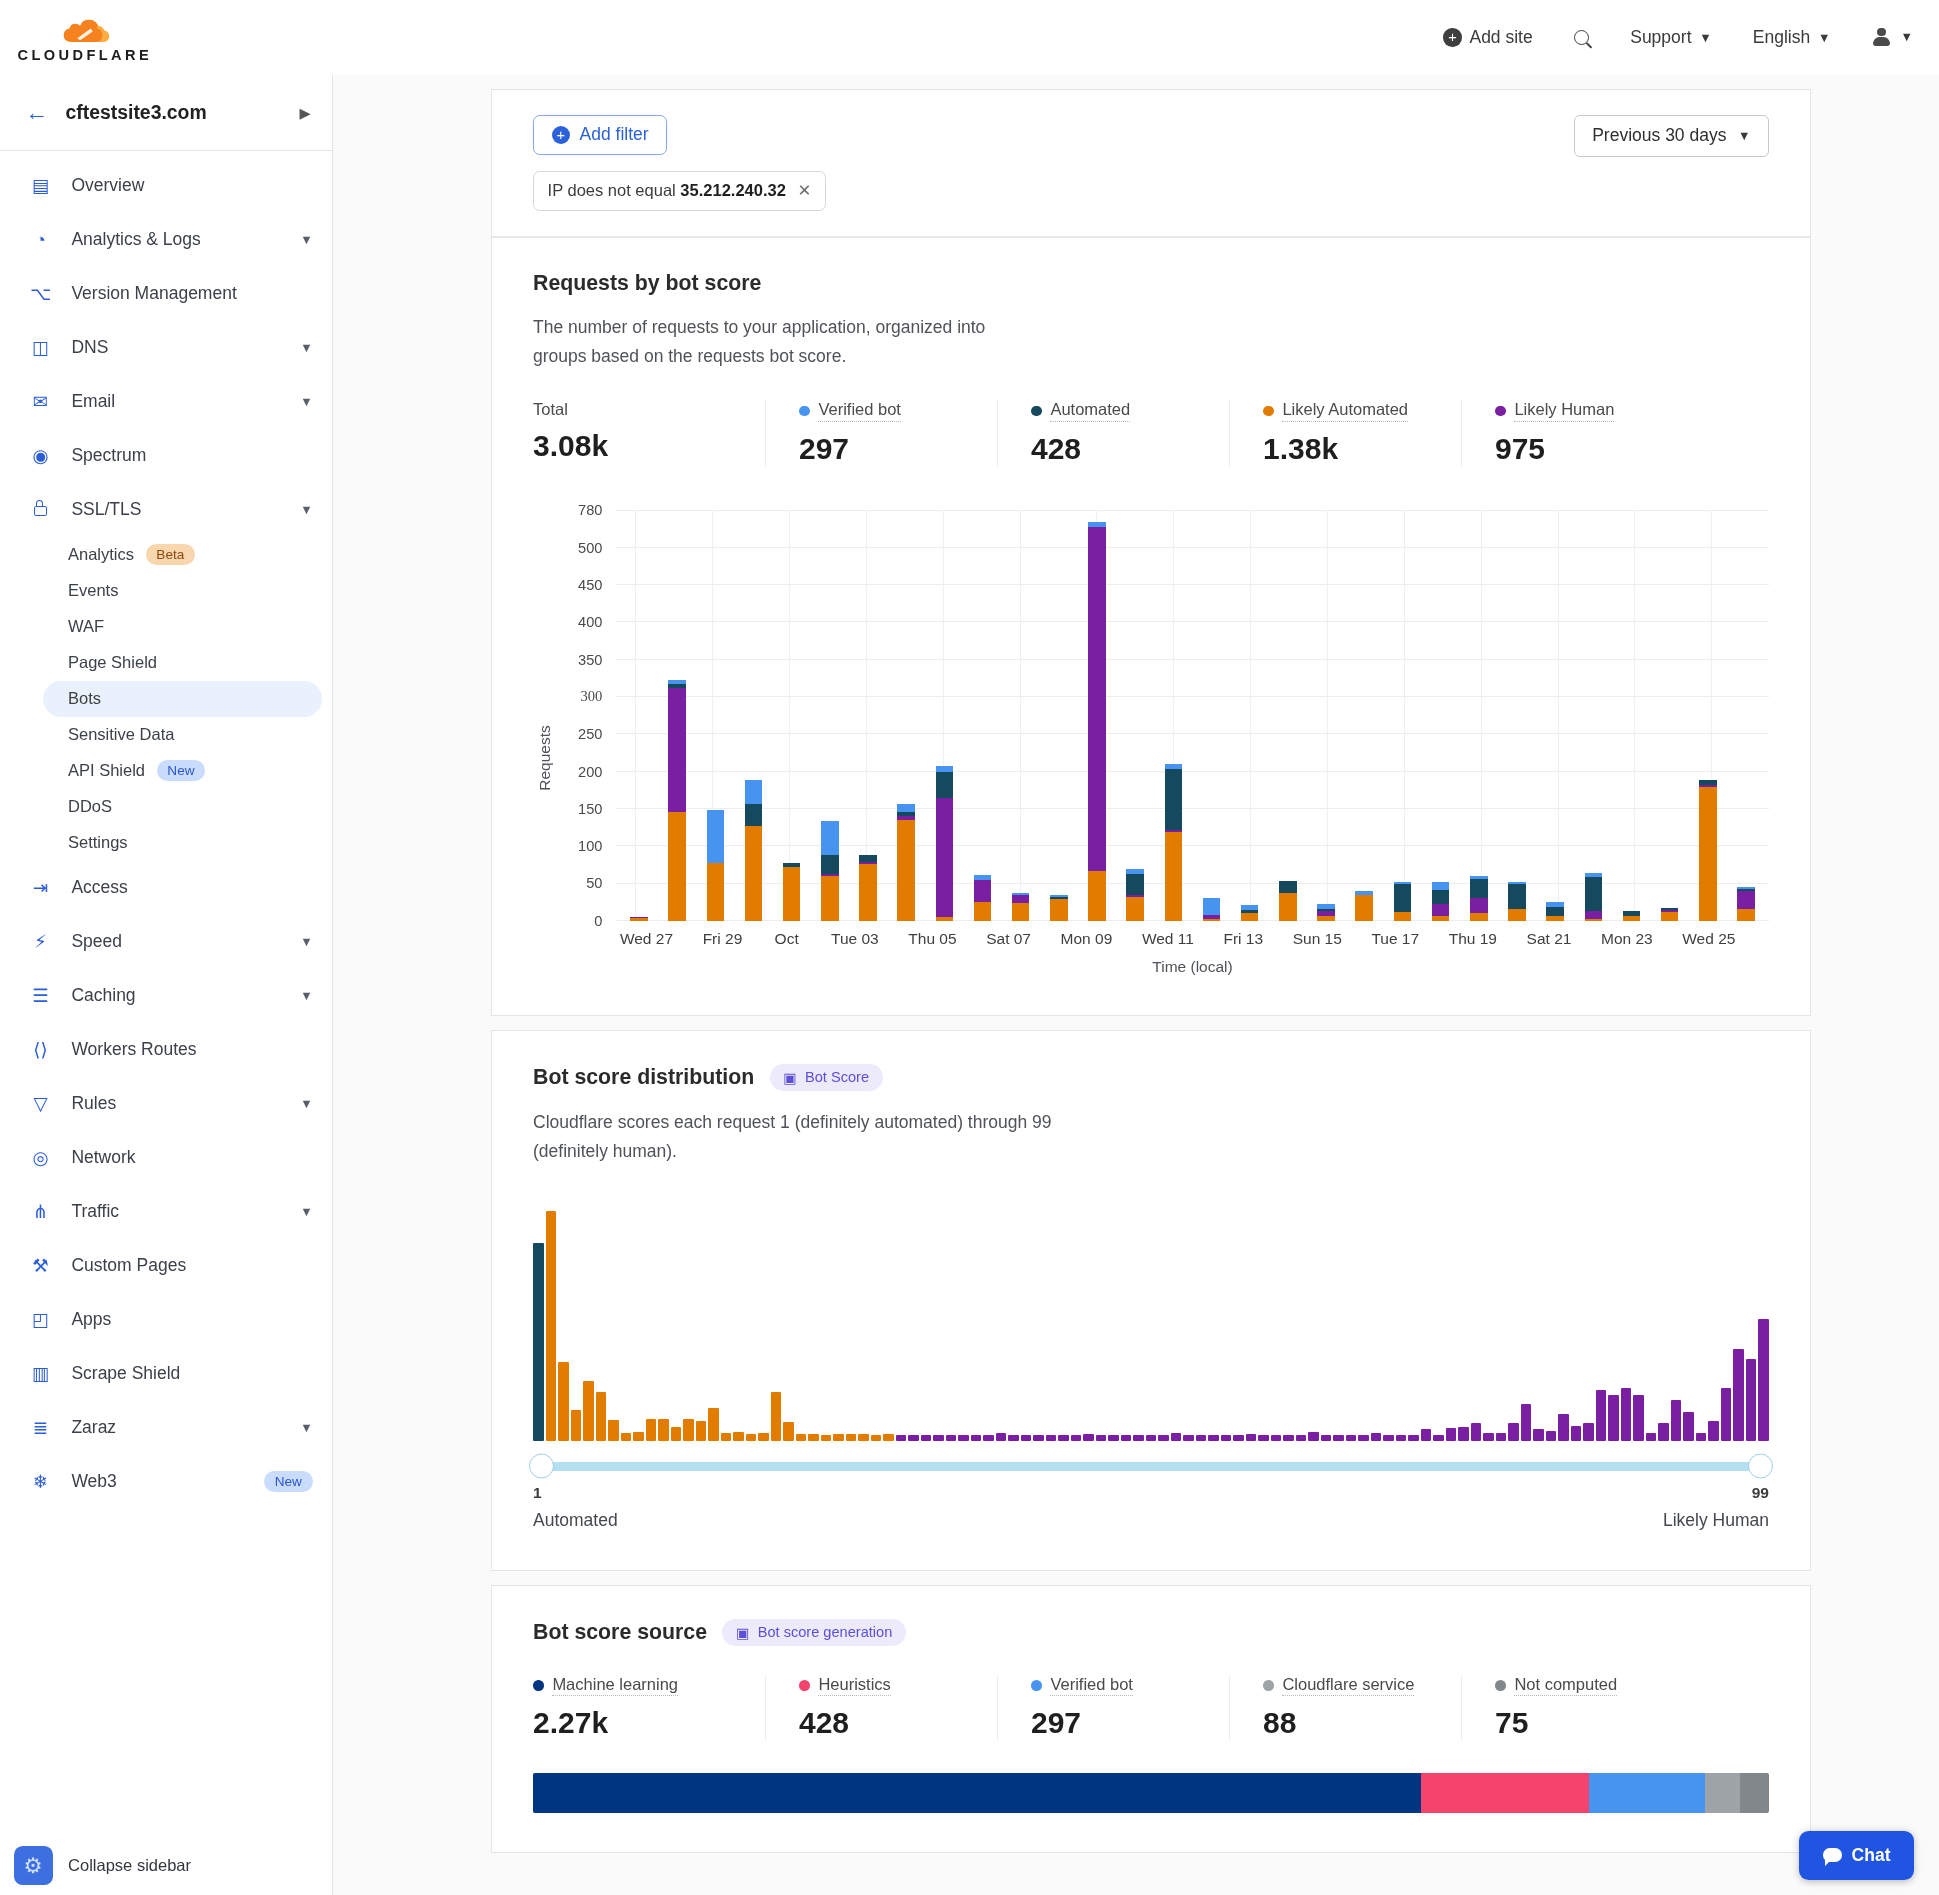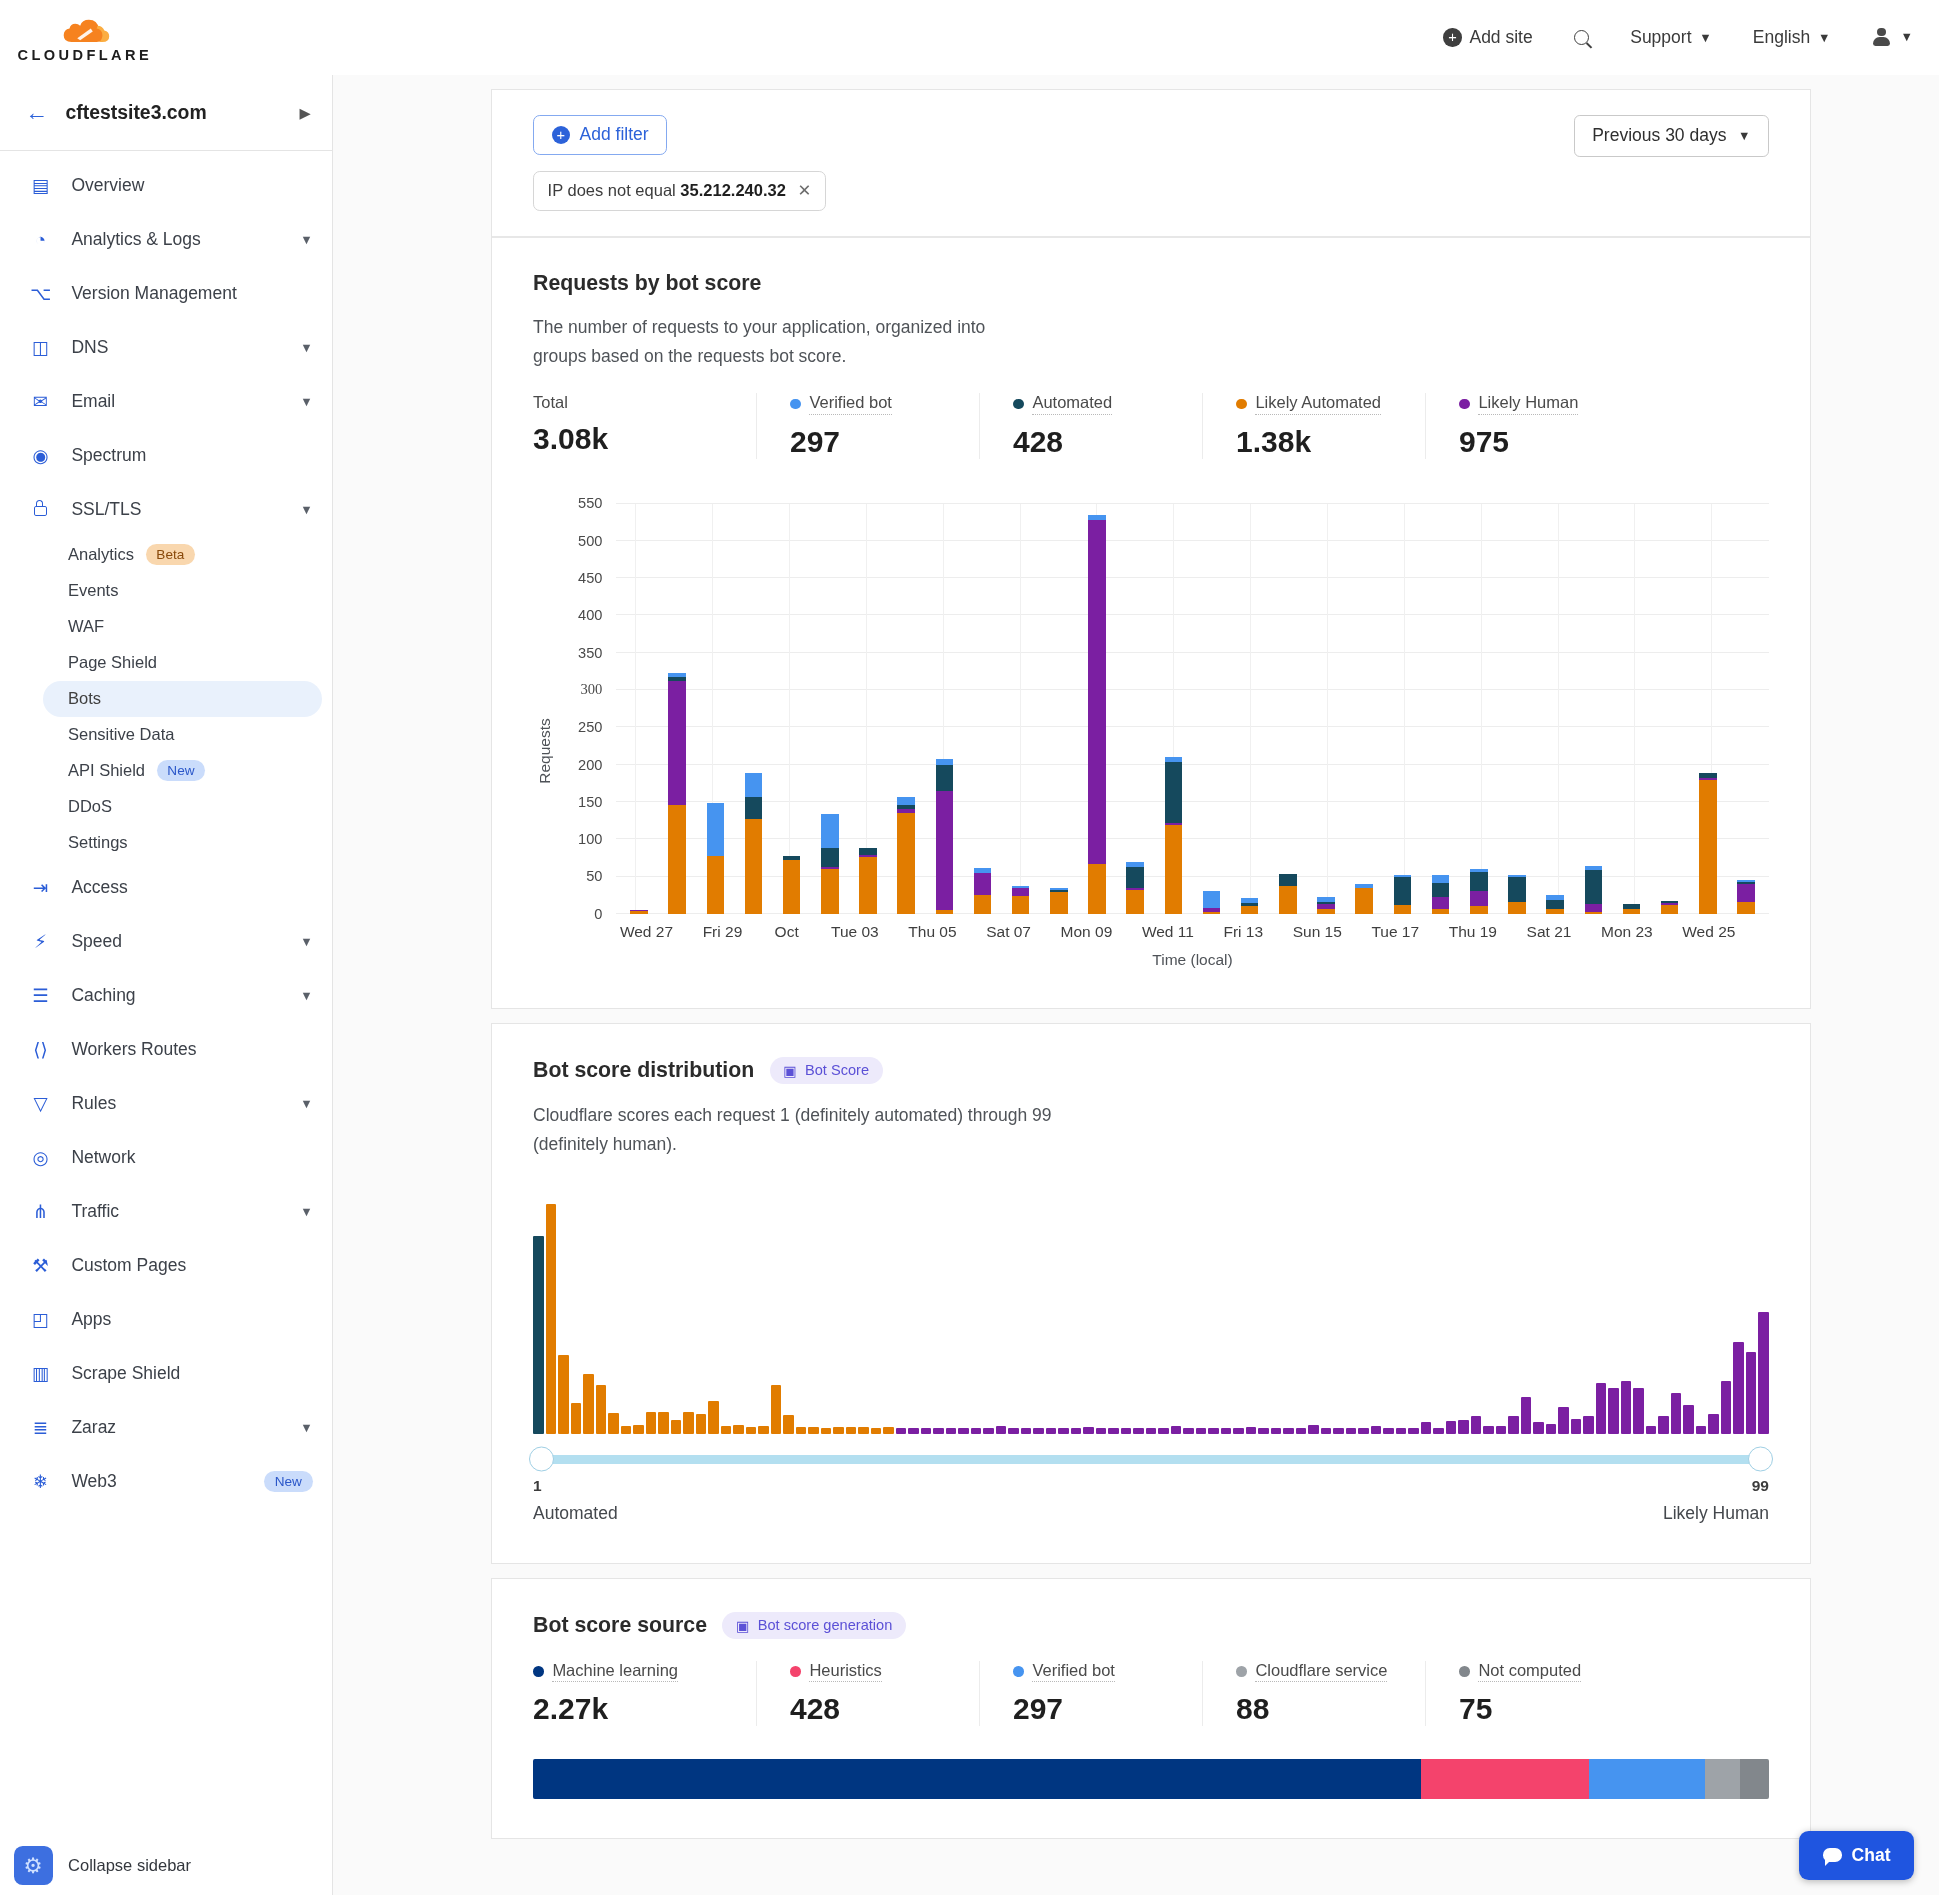--- a/index.html
+++ b/index.html
@@ -64,21 +64,21 @@
   .link { color:#2c62d9; font-size:17.5px; cursor:pointer; }
   .link .tri { font-size:12.6px; margin-left:7.8px; }
 
   .section { padding:33px 41px 39px 41px; }
   .sec-head { display:flex; align-items:center; gap:15.5px; }
   h2.sec-title { font-size:21.3px; font-weight:700; color:#2b2b2b; }
   .pill-badge { display:inline-flex; align-items:center; gap:7.8px; background:#edeafb; color:#5b50d6; font-size:14.6px; border-radius:14.6px; padding:4.9px 13.6px; }
   .sec-desc { margin-top:17.5px; font-size:17.5px; color:#4f5358; line-height:1.65; max-width:505px; }
   .sec-desc.wide { max-width:543px; }
 
-  .stats-row { display:flex; margin-top:22px; }
+  .stats-row { display:flex; margin-top:29px;gap:9px; }
   .stat { padding:0 33px; border-left:1px solid #ececec; min-width:223px; }
   .stat:first-child { padding-left:0; border-left:none; }
   .stat-top { display:flex; align-items:center; gap:8.7px; font-size:16.5px; color:#4a4a4a; }
   .dot { width:10.7px; height:10.7px; border-radius:50%; flex-shrink:0; }
   .dotted { border-bottom:1.9px dotted #b9b9b9; padding-bottom:1.9px; }
   .stat-value { font-size:30px; font-weight:700; color:#1f1f1f; margin-top:9.7px; }
 
   
   .chart-wrap { margin-top:45px; }
   .chart-flex { display:flex; }
@@ -354,21 +354,21 @@
                 <div style="bottom: 29.6px; transform: none;">50</div>
                 <div style="bottom: 67px; transform: none;">100</div>
                 <div style="bottom: 104px; transform: none;">150</div>
                 <div style="bottom: 141px; transform: none;">200</div>
                 <div style="bottom: 179px; transform: none;">250</div>
                 <div style="bottom: 216px; transform: none; font-family: Liberation Serif, serif;">300</div>
                 <div style="bottom: 253px; transform: none;">350</div>
                 <div style="bottom: 291px; transform: none; margin-left: 20px;">400</div>
                 <div style="bottom: 328px; transform: none;">450</div>
                 <div style="bottom: 365px; transform: none;">500</div>
-                <div style="bottom: 403px; transform: none;">550</div>
+                <div style="bottom: 403px; transform: none;">780</div>
               </div>
             <div class="plot">
                 <div class="hline" style="bottom: 0px;"></div>
                 <div class="hline" style="bottom: 37px;"></div>
                 <div class="hline" style="bottom: 75px;"></div>
                 <div class="hline" style="bottom: 112px;"></div>
                 <div class="hline" style="bottom: 149px;"></div>
                 <div class="hline" style="bottom: 187px;"></div>
                 <div class="hline" style="bottom: 224px;"></div>
                 <div class="hline" style="bottom: 261px;"></div>

